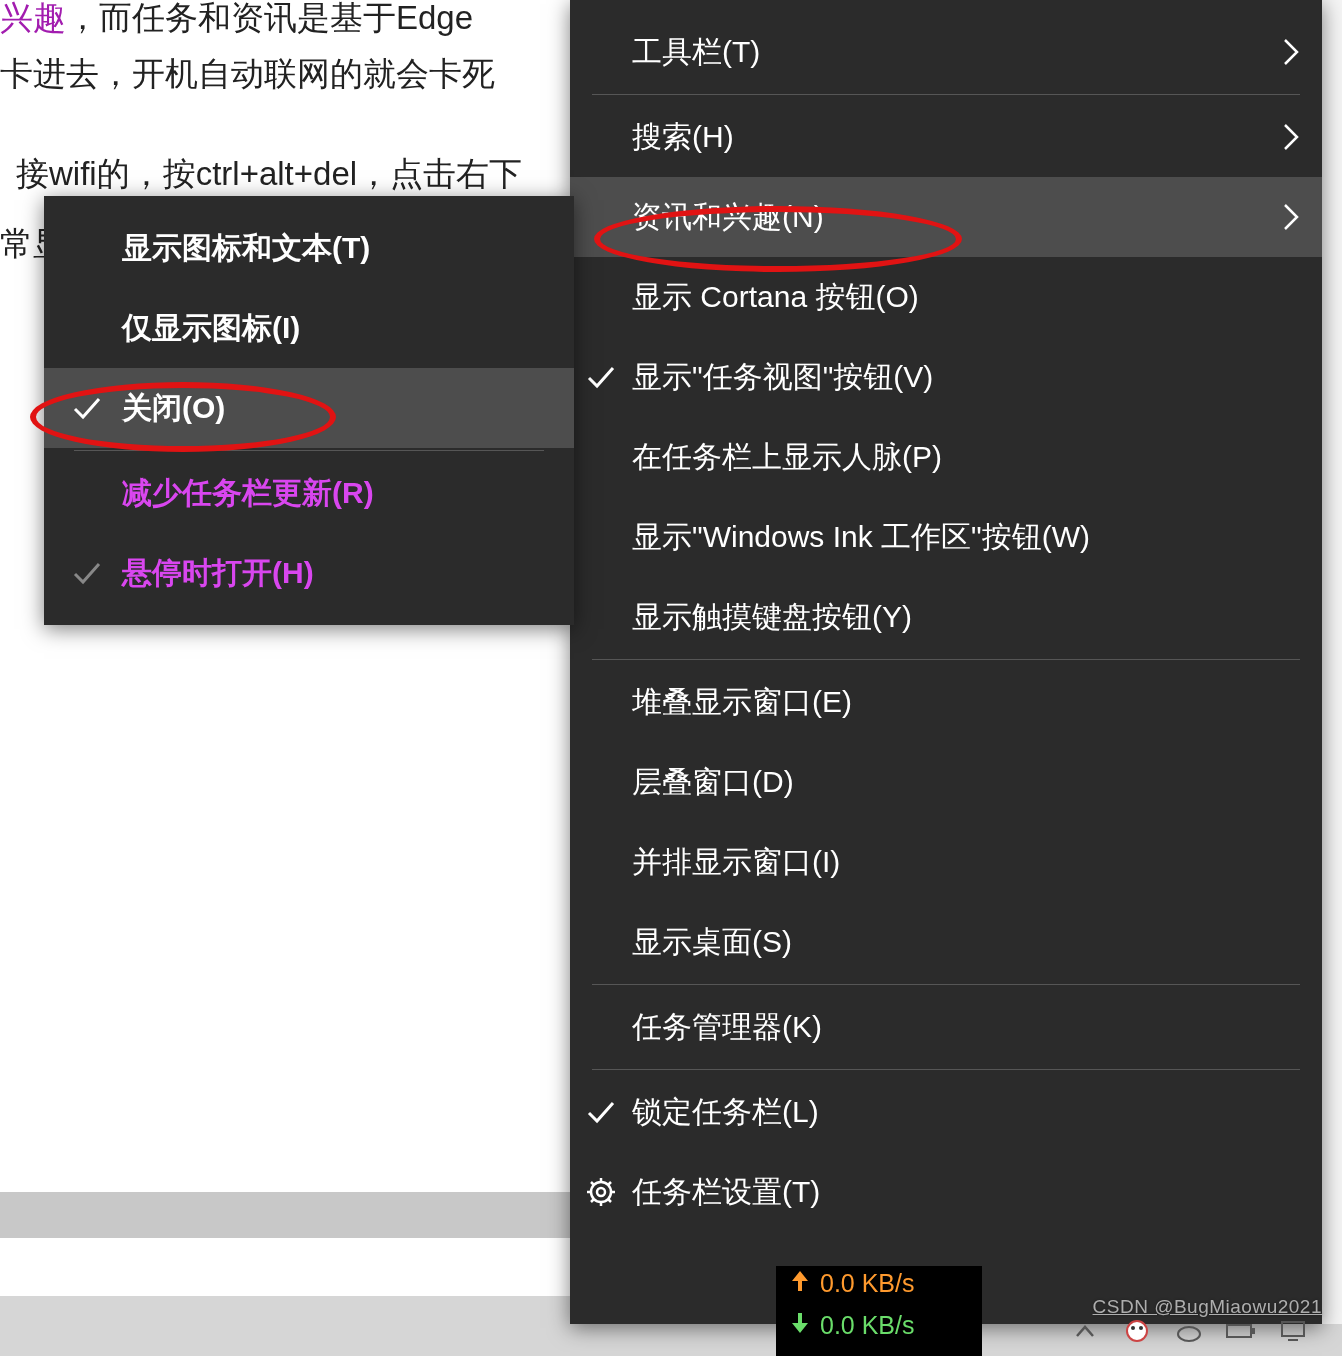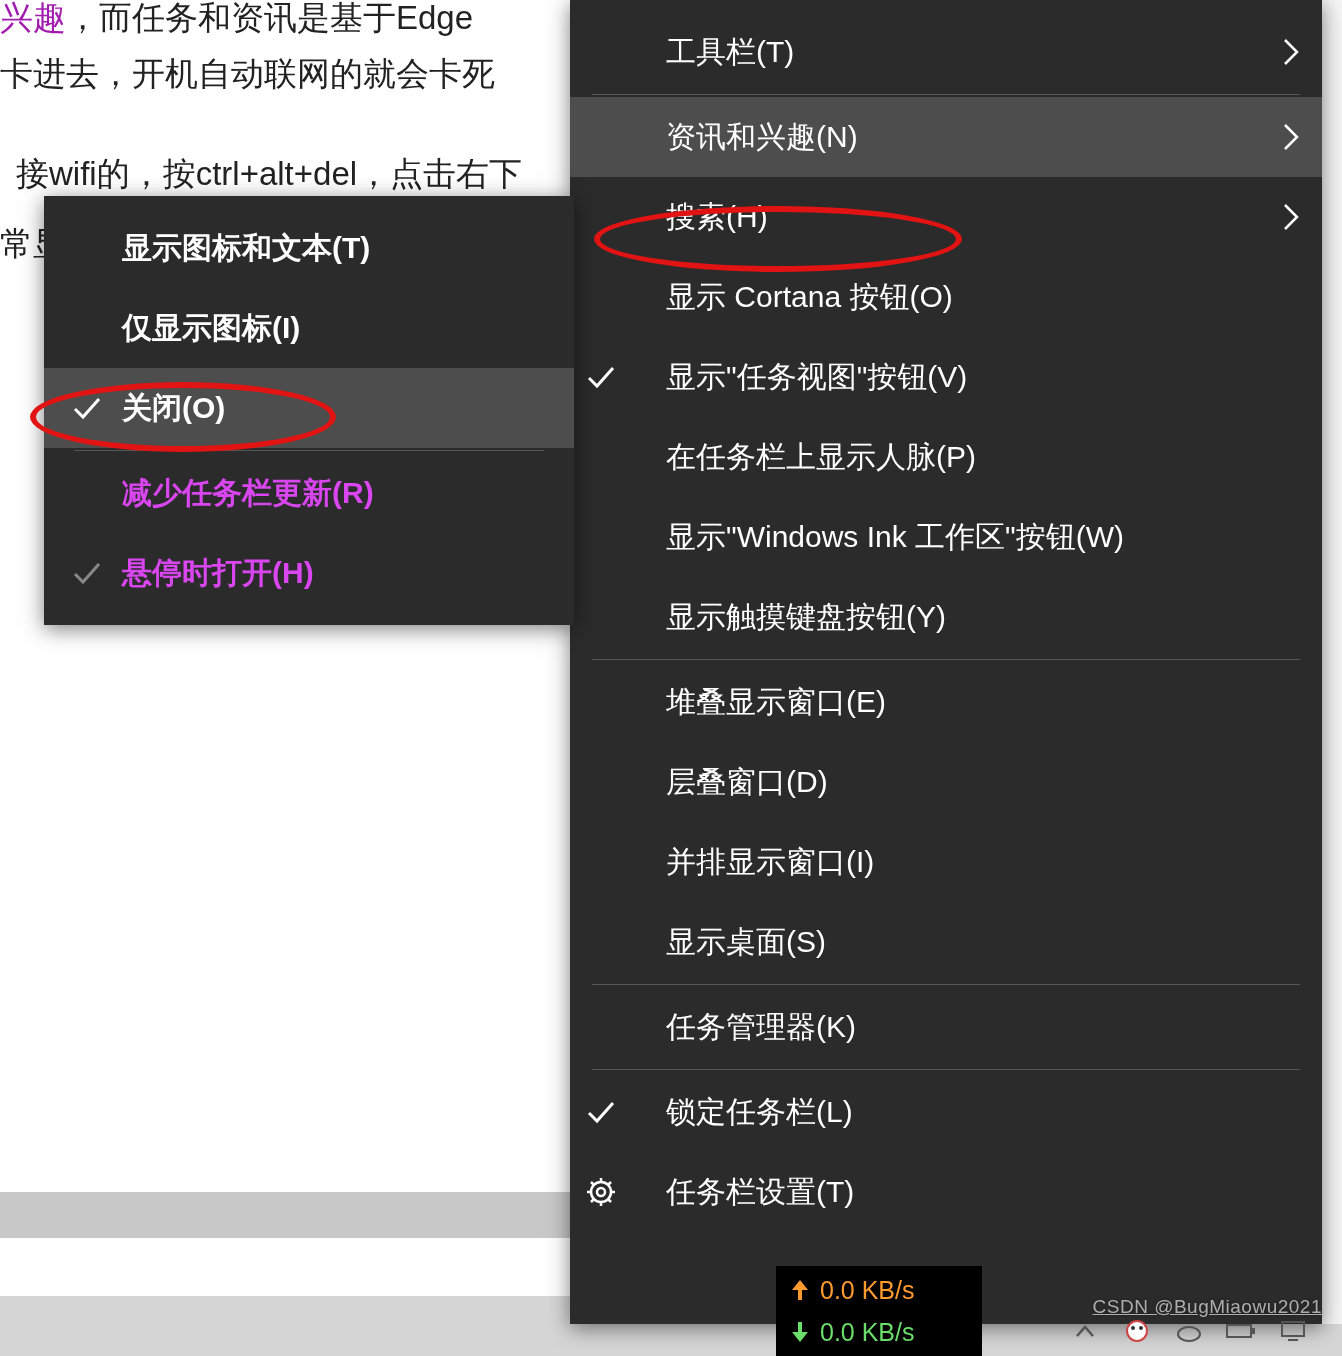--- a/index.html
+++ b/index.html
@@ -29,21 +29,21 @@
     color: #ffffff;
     font-size: 30px;
     box-shadow: 0 4px 20px rgba(0,0,0,0.5);
   }
   .menu-right {
     left: 570px; top: 0; width: 752px; height: 1324px;
   }
   .menu-item {
     display: flex; align-items: center;
     height: 80px;
-    padding-left: 96px;
+    padding-left: 62px;
     padding-right: 24px;
     position: relative;
     cursor: default;
   }
   .menu-item .check {
     position: absolute; left: 12px; top: 50%; transform: translateY(-50%);
     width: 38px; height: 38px;
     display: flex; align-items: center; justify-content: center;
   }
   .menu-item .gear {
@@ -80,21 +80,21 @@
   
   .netspeed {
     position: absolute;
     left: 776px; top: 1266px;
     width: 206px; height: 90px;
     background: #000000;
     display: flex; flex-direction: column; justify-content: center;
     padding-left: 14px;
     font-size: 25px;
   }
-  .netspeed .row { display: flex; align-items: center; gap: 10px; height: 42px;}
+  .netspeed .row { display: flex; gap: 10px; height: 42px;}
   .netspeed .up { color: #ff9a2e; }
   .netspeed .down { color: #6add6a; }
 
   
   .watermark {
     position: absolute;
     right: 20px; top: 1296px;
     font-size: 19px;
     color: rgba(220,220,220,0.75);
     text-shadow: 0 0 3px rgba(0,0,0,0.4);
@@ -139,30 +139,30 @@
 
     <div class="menu-item">
       <span>工具栏(T)</span>
       <span class="chev">
         <svg width="18" height="28" viewBox="0 0 18 28">
             <path d="M3 2 L15 14 L3 26" stroke="#fff" stroke-width="2.5" fill="none"></path>
           </svg>
       </span>
     </div>
     <div class="menu-sep"></div>
-    <div class="menu-item hover">
-      <span>资讯和兴趣(N)</span>
+    <div class="menu-item">
+      <span>搜索(H)</span>
       <span class="chev">
         <svg width="18" height="28" viewBox="0 0 18 28">
             <path d="M3 2 L15 14 L3 26" stroke="#fff" stroke-width="2.5" fill="none"></path>
           </svg>
       </span>
     </div>
-    <div class="menu-item">
-      <span>搜索(H)</span>
+    <div class="menu-item hover">
+      <span>资讯和兴趣(N)</span>
       <span class="chev">
         <svg width="18" height="28" viewBox="0 0 18 28">
             <path d="M3 2 L15 14 L3 26" stroke="#fff" stroke-width="2.5" fill="none"></path>
           </svg>
       </span>
     </div>
     <div class="menu-item">
       <span>显示 Cortana 按钮(O)</span>
     </div>
     <div class="menu-item">

